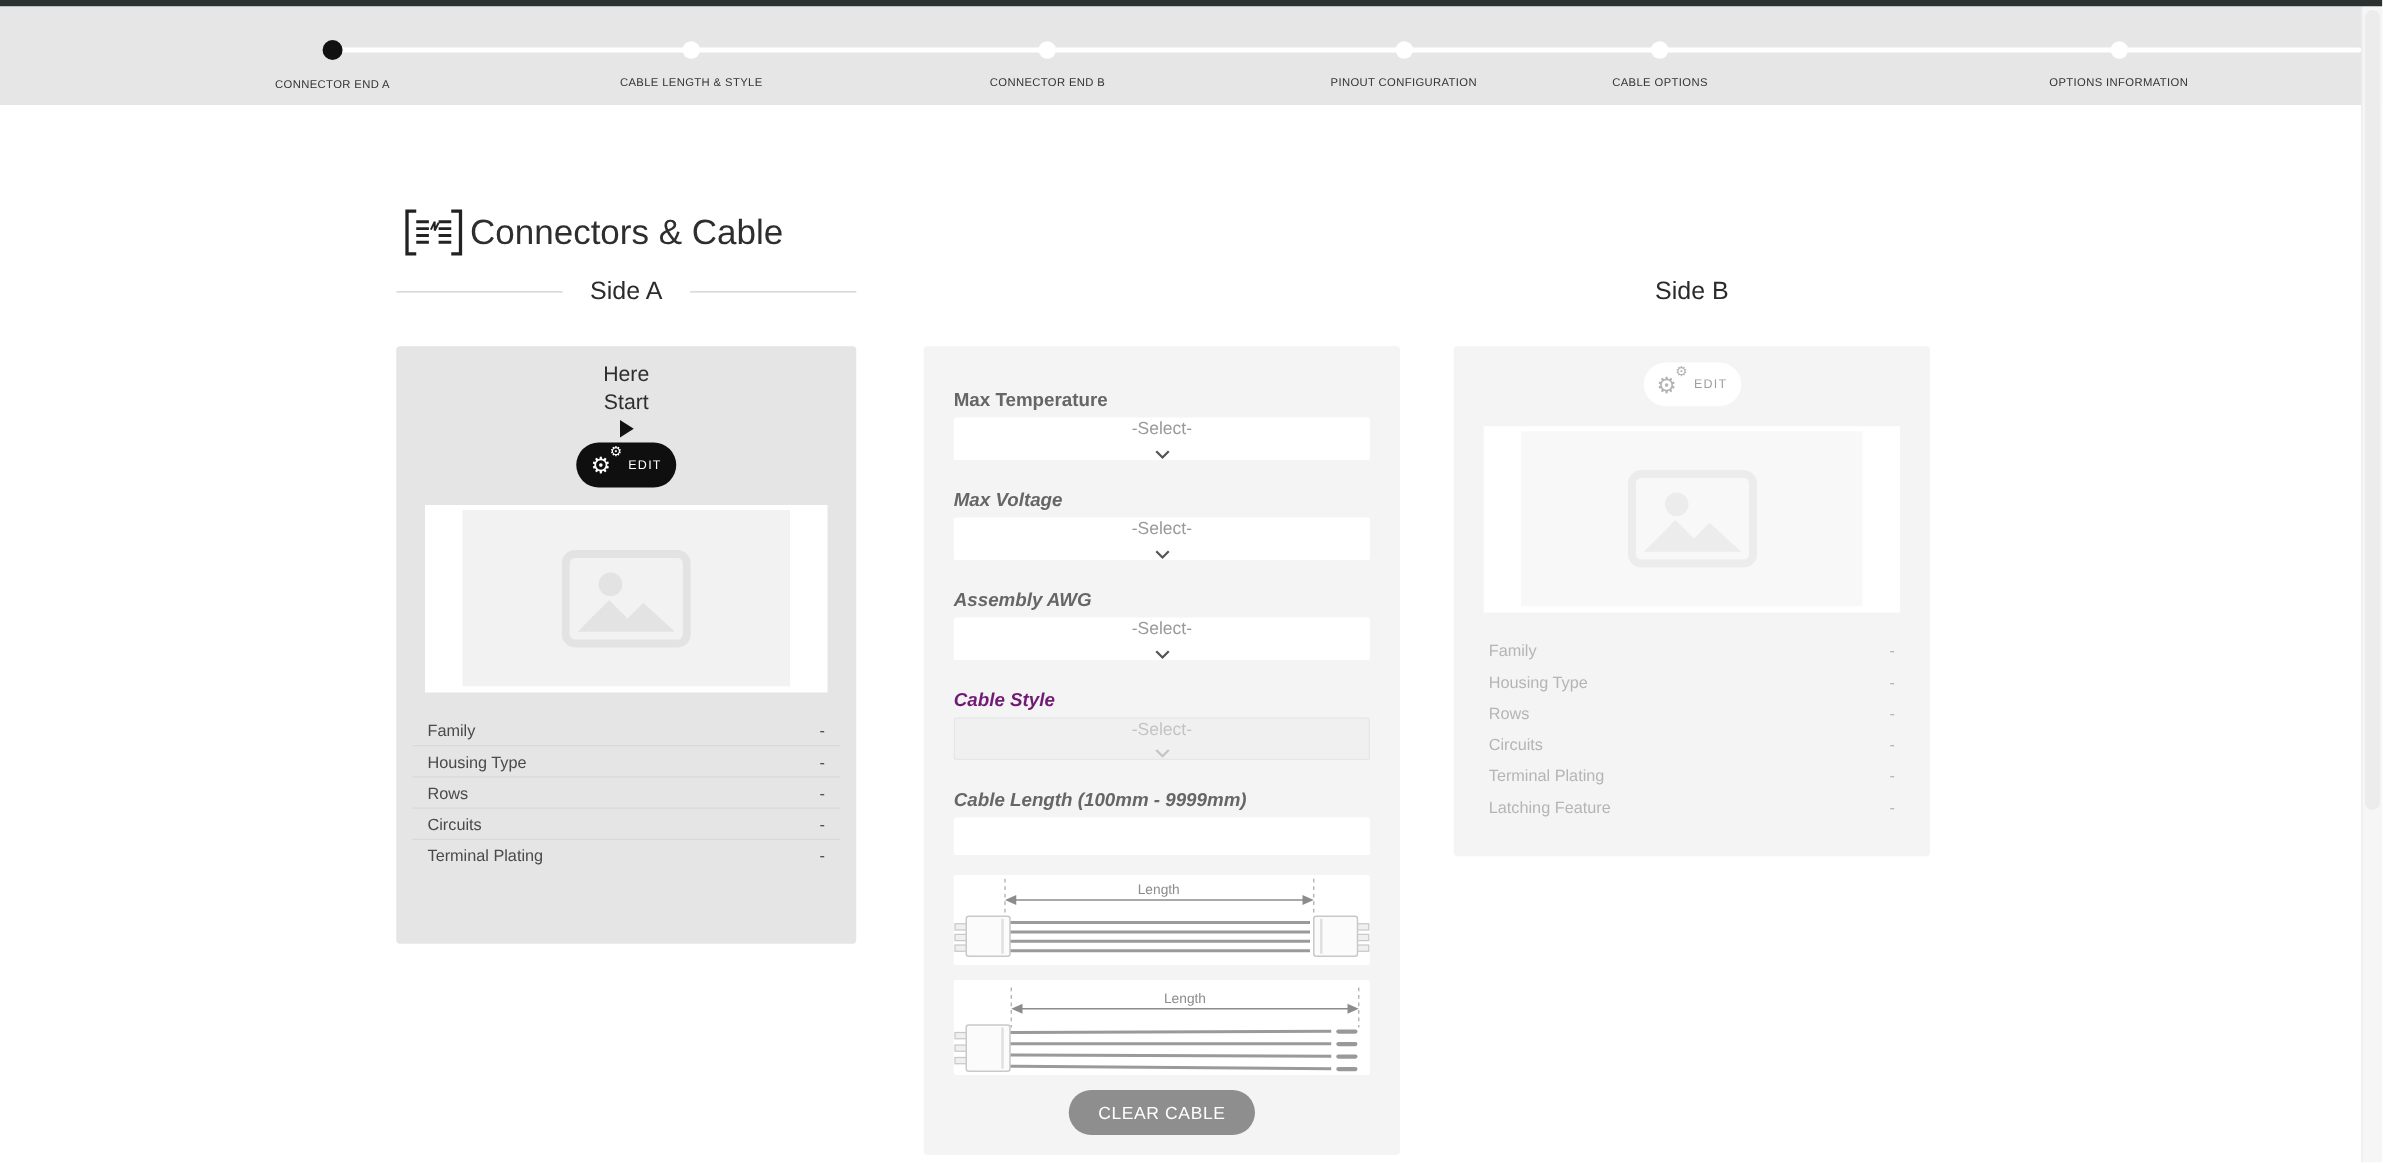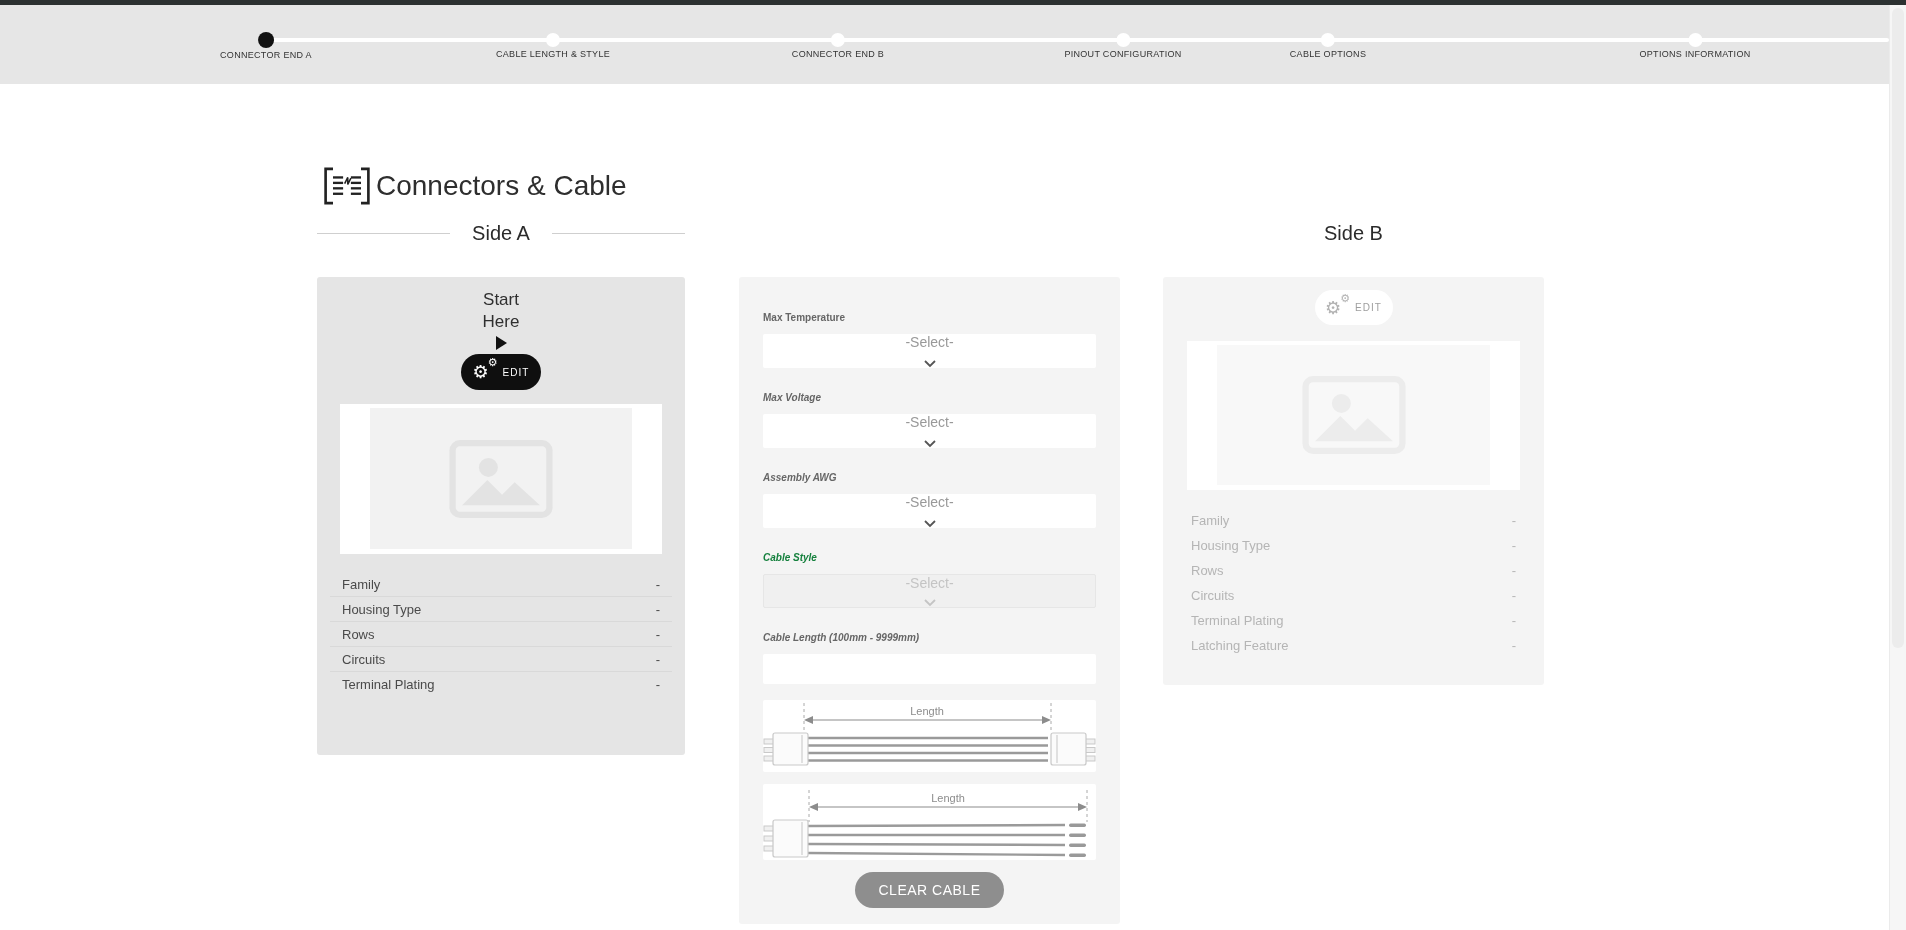--- a/index.html
+++ b/index.html
@@ -9,21 +9,21 @@
 
   
   .topbar { position:absolute; left:0; top:0; width:1906px; height:5px; background:#2c3131; z-index:30; }
 
   
   .stepper { position:absolute; left:0; top:5px; width:1906px; height:79px; background:#e6e6e6; }
   .step-track { position:absolute; left:266px; top:33px; width:1623px; height:4px; background:#ffffff; border-radius:2px; }
   .step { position:absolute; top:0; transform:translateX(-50%); text-align:center; cursor:pointer; }
   .dot { width:14px; height:14px; border-radius:50%; background:#ffffff; margin:28px auto 0 auto; position:relative; z-index:2; }
   .dot.active { width:16px; height:16px; background:#111111; margin-top:27px; }
-  .step-label { margin-top:2px; font-size:9px; letter-spacing:.3px; color:#333333; white-space:nowrap; }
+  .step-label { margin-top:14px; font-size:9px; letter-spacing:.3px; color:#333333; white-space:nowrap; }
 
   
   .heading { position:absolute; left:318px; top:165px; display:flex; align-items:center; gap:0; }
   .heading h1 { font-size:28px; font-weight:400; color:#2e2e2e; }
 
   
   .sec-title { position:absolute; top:220px; height:26px; display:flex; align-items:center; }
   .sec-title .line { flex:1; height:1px; background:#cfcfcf; }
   .sec-title .txt { padding:0 22px; font-size:20px; color:#2b2b2b; white-space:nowrap; }
   .t-a { left:317px; width:368px; }
@@ -60,22 +60,22 @@
 
   
   .props { margin:12px 13px 0 13px; padding-top:6px; }
   .props-b { margin:18px 24px 0 24px; padding-top:0; }
   .prop-row { display:flex; justify-content:space-between; align-items:center; height:25px; padding:0 12px 0 12px; font-size:13px; color:#4a4a4a; }
   .props .prop-row { border-bottom:1px solid #d9d9d9; }
   .props .prop-row:last-child { border-bottom:none; }
   .props-b .prop-row { color:#b5b5b5; border-bottom:none; padding:0 4px; }
 
   
-  .f-label { font-size:10px; font-weight:bold; color:#666666; height:16px; }
-  .f-label.dim { color:#15803d; }
+  .f-label { font-size:15px; font-weight:bold; color:#666666; height:16px; }
+  .f-label.dim { color:#701a75; }
   .f-label + .select, .f-label + .text-input { margin-top:6px;flex-direction:column; }
   .f-label:not(:first-child) { margin-top:24px;font-style:italic; }
   .select { height:34px; background:#ffffff; border-radius:2px; display:flex; align-items:center; justify-content:space-between; padding:0 12px; font-size:14px; color:#999999; cursor:pointer; }
   .select.disabled { background:#f0f0f0; color:#c4c4c4; border:1px solid #e6e6e6; cursor:default; }
   .select svg polyline { stroke:#555555; }
   .select.disabled svg polyline { stroke:#c4c4c4; }
   .text-input { width:100%; height:30px; border:none; background:#ffffff; border-radius:2px; padding:0 10px; font-size:14px; color:#555; outline:none; }
 
   .wire-box { background:#ffffff; border-radius:2px; }
   .wire-box.one { margin-top:16px; height:72px; }
@@ -149,22 +149,22 @@
     <span class="line"></span>
   </div>
   <div class="sec-title t-b">
     <span class="line"></span>
     <span class="txt">Side B</span>
     <span class="line"></span>
   </div>
 
   <div class="card card-a">
     <div class="start-here">
+      <div>Here</div>
       <div>Start</div>
-      <div>Here</div>
     </div>
     <span class="tri"></span>
     <button class="edit-btn edit-dark">
       <span class="gears">
           <span class="g1">⚙</span>
           <span class="g2">⚙</span>
         </span>
       <span class="lbl">EDIT</span>
     </button>
     <div class="img-box box-a">

